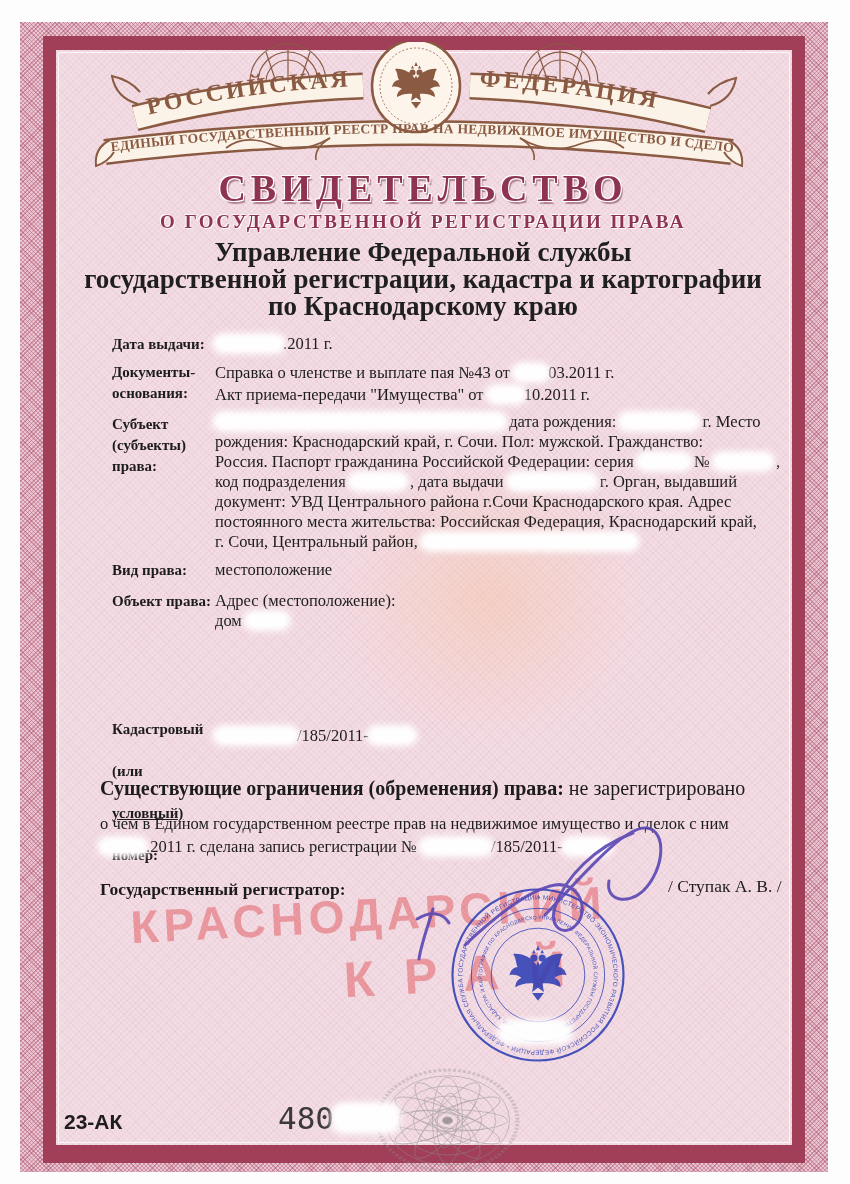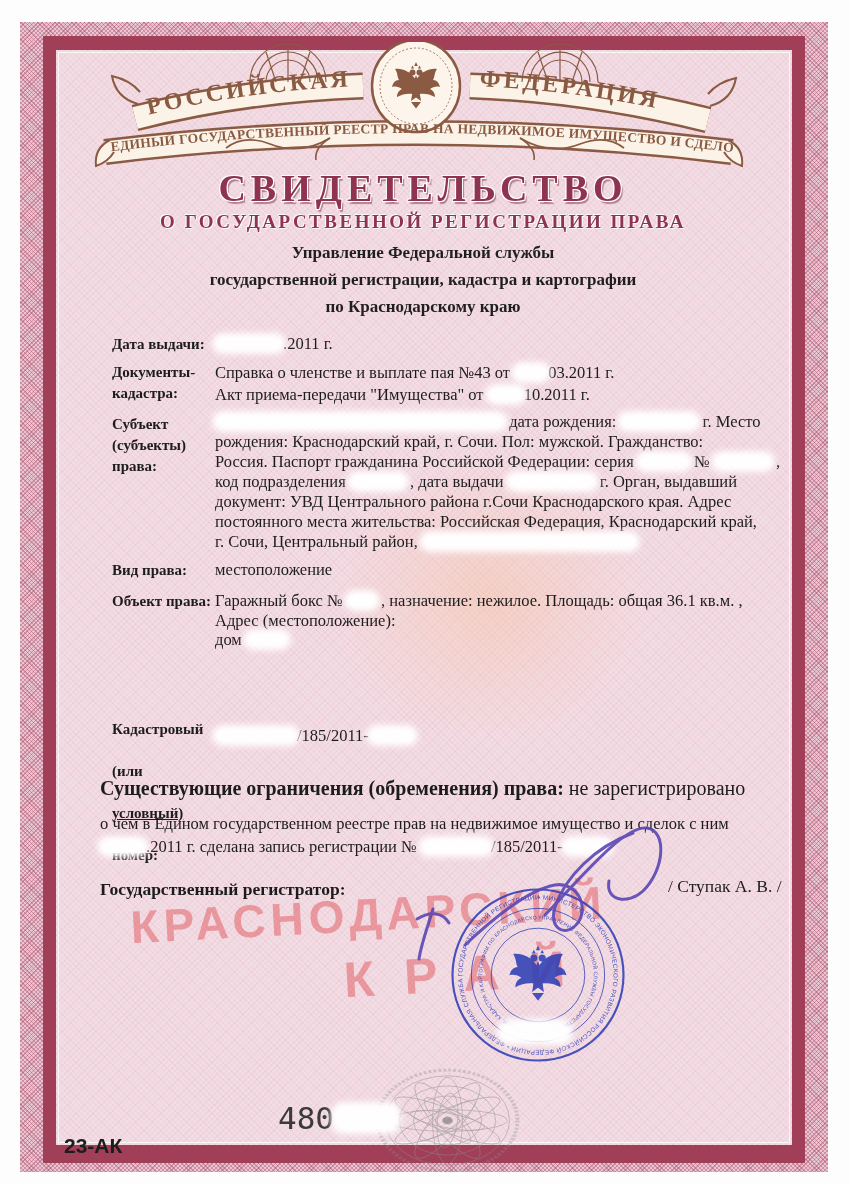--- a/index.html
+++ b/index.html
@@ -22,21 +22,21 @@
   .rose{position:absolute;left:270px;top:400px;width:440px;height:400px;border-radius:50%;
     background:radial-gradient(closest-side, rgba(246,196,166,.5), rgba(246,196,166,0) 72%);}
   
   .title{position:absolute;left:60px;right:64px;top:166px;text-align:center;
     font-weight:bold;font-size:38px;letter-spacing:5px;color:#8e3350;
     text-shadow:1px 1px 0 #fff,-1px -1px 0 #fff,1px -1px 0 #fff,-1px 1px 0 #fff,2px 3px 1px rgba(90,20,40,.45);}
   .subtitle{position:absolute;left:60px;right:64px;top:211px;text-align:center;
     font-weight:bold;font-size:19px;letter-spacing:2.5px;color:#8e3350;
     text-shadow:1px 1px 0 rgba(255,255,255,.9),-1px -1px 0 rgba(255,255,255,.9);}
   .authority{position:absolute;left:60px;right:64px;top:239px;text-align:center;z-index:3;
-    font-weight:bold;font-size:17px;line-height:27px;color:#1f1f1f;}
+    font-weight:bold;font-size:27px;line-height:27px;color:#1f1f1f;}
   .lbl{position:absolute;left:112px;width:118px;font-weight:bold;font-size:15px;line-height:21px;
     white-space:pre-line;z-index:3;}
   .val{position:absolute;left:215px;width:582px;font-size:16.5px;z-index:3;}
   .val .ln{white-space:nowrap;}
   .u{text-decoration:underline;}
   .redact{display:inline-block;height:15px;background:rgba(255,255,255,.97);border-radius:9px;
     vertical-align:-2px;filter:blur(2px);box-shadow:0 0 5px 3px rgba(255,255,255,.95);}
   .row-restrict{position:absolute;left:100px;top:777px;width:700px;font-size:20px;z-index:3;}
   .row-restrict .b{font-weight:bold;}
   .record{position:absolute;left:100px;top:812px;width:700px;font-size:16.5px;line-height:23px;z-index:3;}
@@ -46,21 +46,21 @@
   .watermark{position:absolute;left:132px;top:884px;width:620px;z-index:2;transform:rotate(-3deg);
     color:rgba(223,85,90,.5);font-family:"Liberation Sans",sans-serif;font-weight:bold;}
   .wm1{font-size:46px;letter-spacing:5px;}
   .wm2{font-size:50px;letter-spacing:30px;margin-left:210px;margin-top:8px;}
   
   .stamp{position:absolute;left:448px;top:885px;z-index:4;color:#2f3fb5;opacity:.88;}
   .stamp-blob{position:absolute;left:500px;top:1022px;width:70px;height:20px;z-index:6;}
   .signature{position:absolute;left:395px;top:815px;z-index:5;}
   .rosette{position:absolute;left:375px;top:1068px;z-index:3;opacity:.65;}
   .series{position:absolute;left:64px;top:1110px;font-family:"Liberation Sans",sans-serif;
-    font-weight:bold;font-size:21px;color:#1d1d1d;z-index:3;margin-top:24px;}
+    font-weight:bold;font-size:21px;color:#1d1d1d;z-index:3;}
   .serial{position:absolute;left:278px;top:1100px;font-family:"DejaVu Sans Mono",monospace;
     font-size:31px;color:#3a3a3a;z-index:3;}
   .serial .redact{height:26px;width:64px;}
   .imprint{position:absolute;left:300px;top:1162px;width:250px;text-align:center;font-size:12px;
     color:#a4757f;z-index:6;filter:blur(.4px);margin-top:48px;}
   .banner{position:absolute;left:80px;top:42px;z-index:2;color:#8a5a42;}
 </style>
 </head>
 <body>
 
@@ -151,21 +151,21 @@
     <div>государственной регистрации, кадастра и картографии</div>
     <div>по Краснодарскому краю</div>
   </div>
 
   <div class="lbl" style="top:334px">Дата выдачи:</div>
   <div class="val" style="top:334px">
     <div class="ln"><span class="redact" style="width: 68px;"></span><span>.2011 г.</span></div>
   </div>
 
   <div class="lbl" style="top:362px">Документы-
-кадастра:</div>
+основания:</div>
   <div class="val" style="top:362px;line-height:22px">
     <div class="ln"><span>Справка о членстве и выплате пая №43 от </span><span class="redact" style="width: 34px;"></span><span>03.2011 г.</span></div>
     <div class="ln"><span>Акт приема-передачи "Имущества" от </span><span class="redact" style="width: 36px;"></span><span>10.2011 г.</span></div>
   </div>
 
   <div class="lbl" style="top:414px">Субъект
 (субъекты)
 права:</div>
   <div class="val" style="top:412px;line-height:20px">
     <div class="ln"><span class="redact" style="width: 290px;"></span><span> дата рождения: </span><span class="redact" style="width: 78px;"></span><span> г. Место</span></div>
@@ -175,21 +175,20 @@
     <div class="ln"><span>документ: УВД Центрального района г.Сочи Краснодарского края. Адрес</span></div>
     <div class="ln"><span>постоянного места жительства: Российская Федерация, Краснодарский край,</span></div>
     <div class="ln"><span>г. Сочи, Центральный район, </span><span class="redact" style="width: 215px;"></span></div>
   </div>
 
   <div class="lbl" style="top:560px">Вид права:</div>
   <div class="val" style="top:560px">местоположение</div>
 
   <div class="lbl" style="top:591px">Объект права:</div>
   <div class="val" style="top:591px;line-height:19.7px">
-    <div class="ln"><span>Гаражный бокс № </span><span class="redact" style="width: 30px;"></span><span> , назначение: нежилое. Площадь: общая 36.1 кв.м. ,</span></div>
     <div class="ln"><span>Адрес (местоположение):</span></div>
     <div class="ln"><span>дом </span><span class="redact" style="width: 42px;"></span></div>
   </div>
 
   <div class="lbl" style="top:698px">
     <div>Кадастровый</div>
     <div>(или</div>
     <div class="u">условный)</div>
     <div>номер:</div>
   </div>

